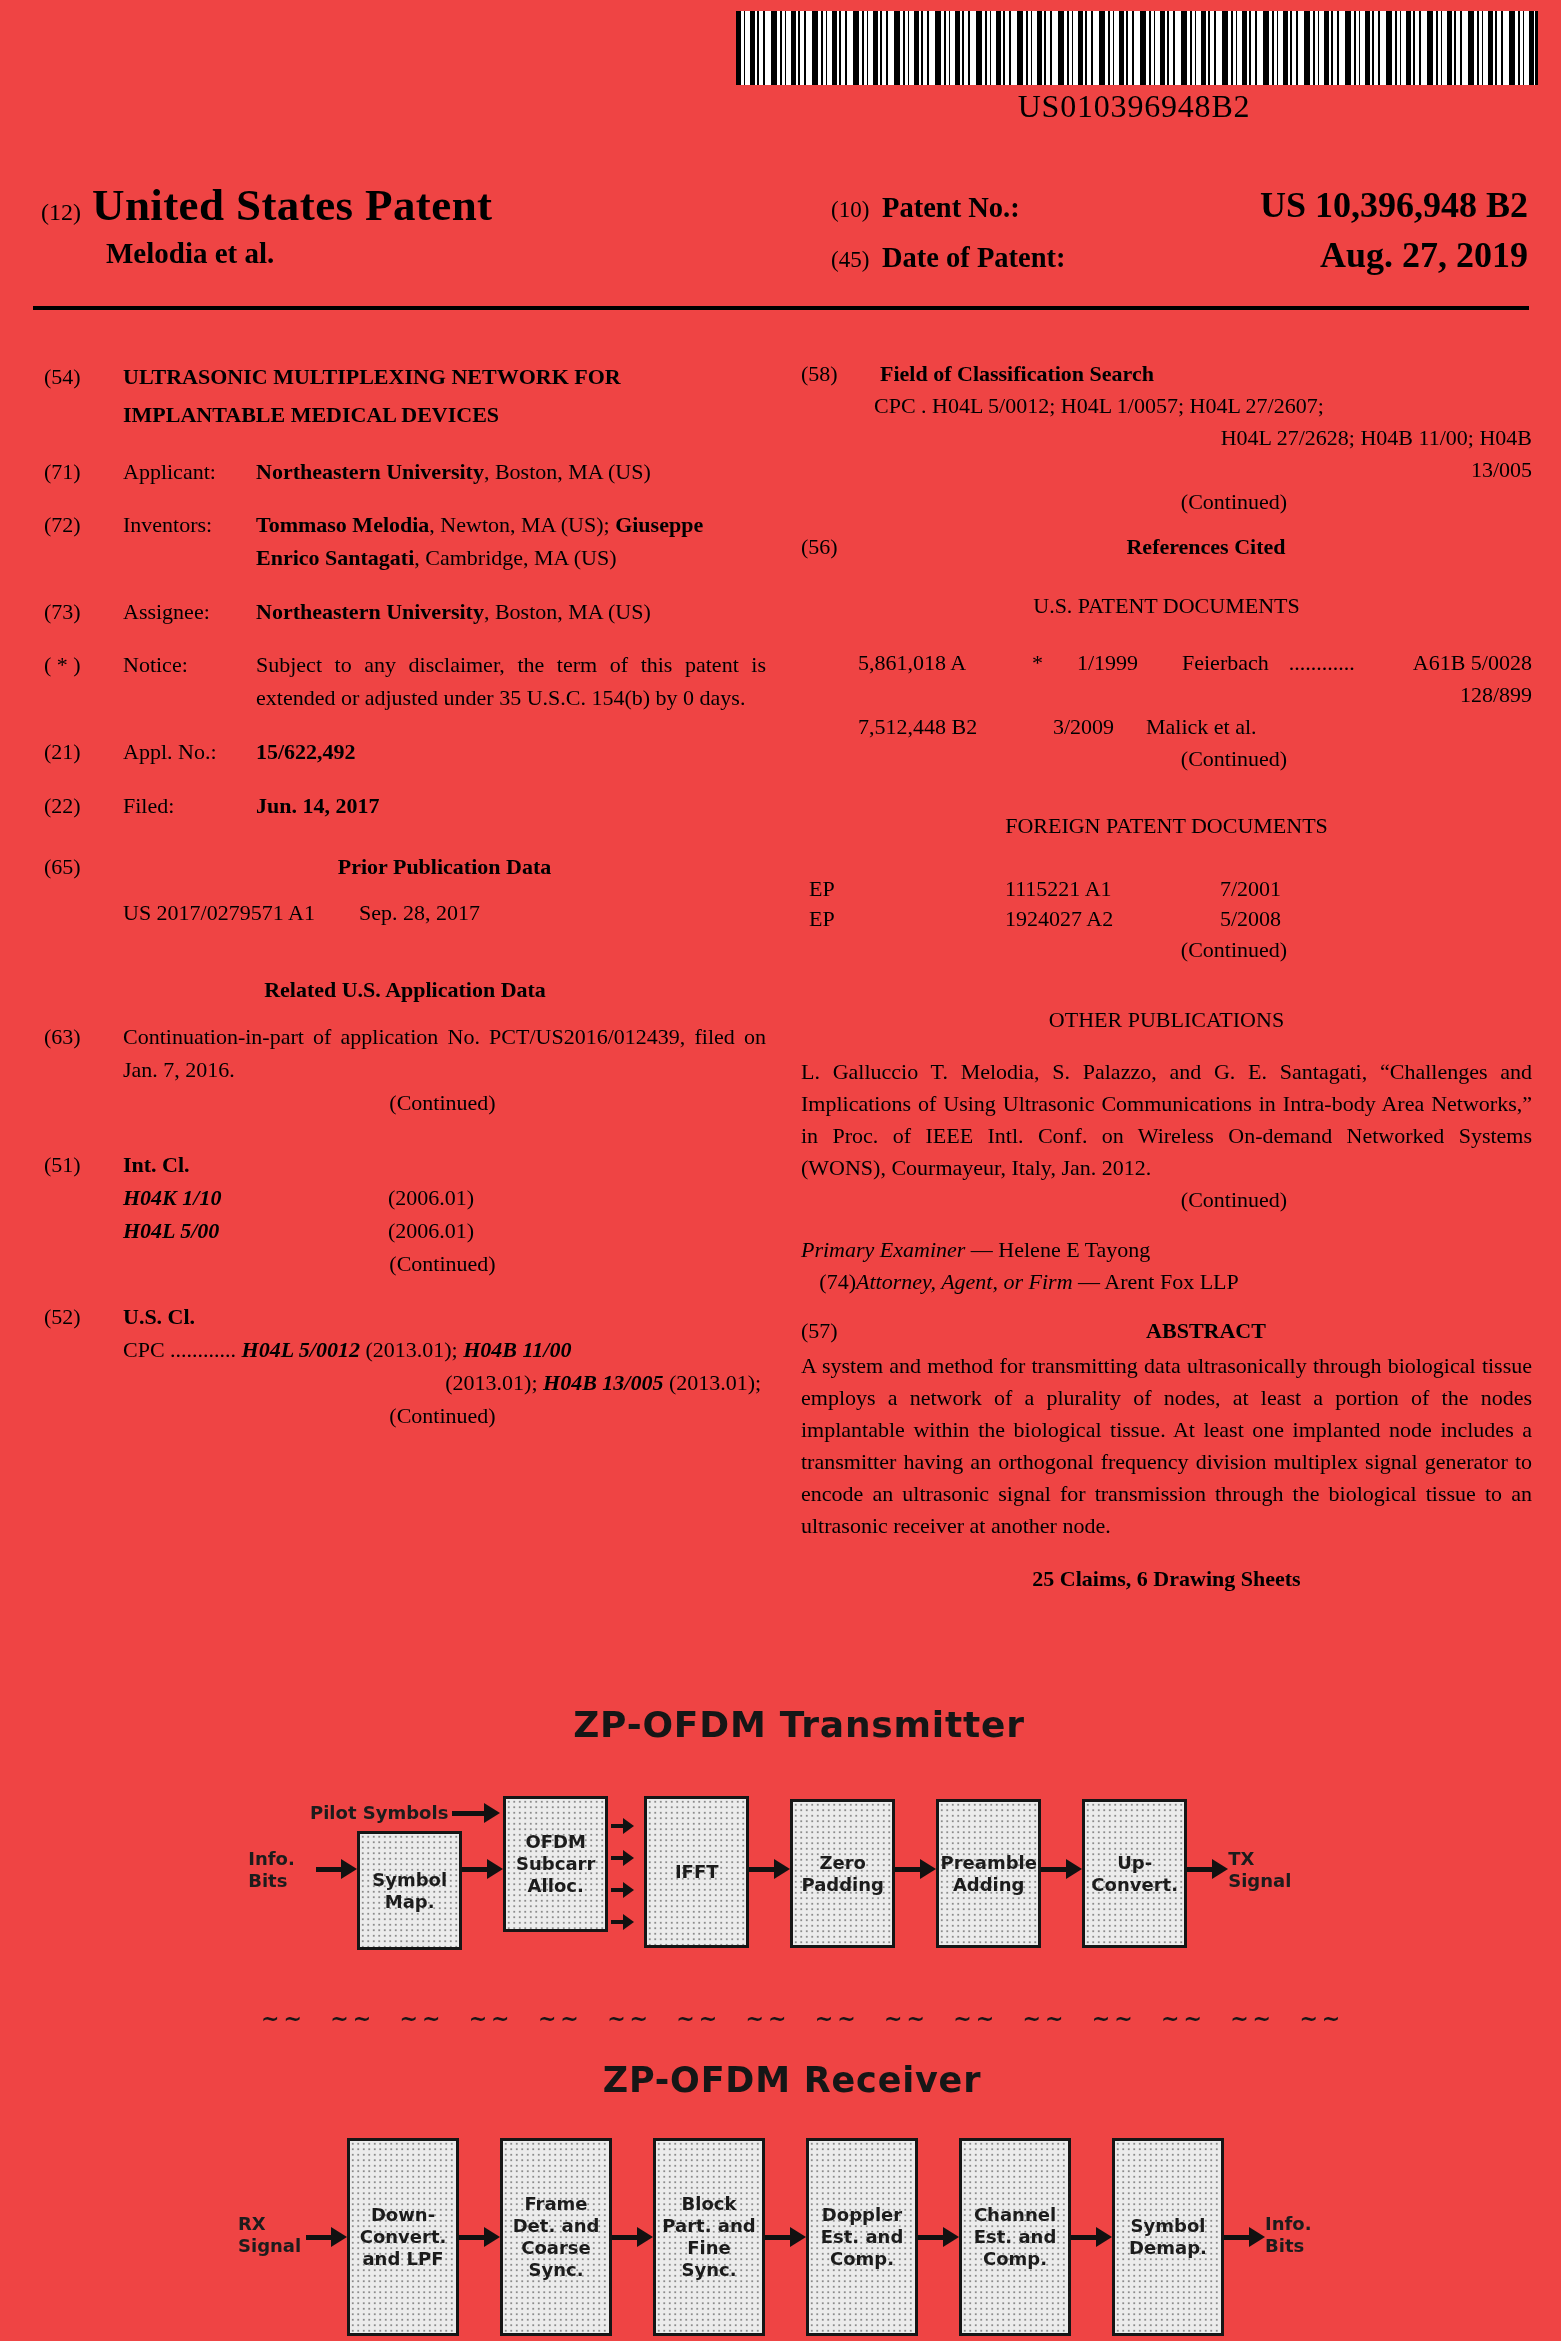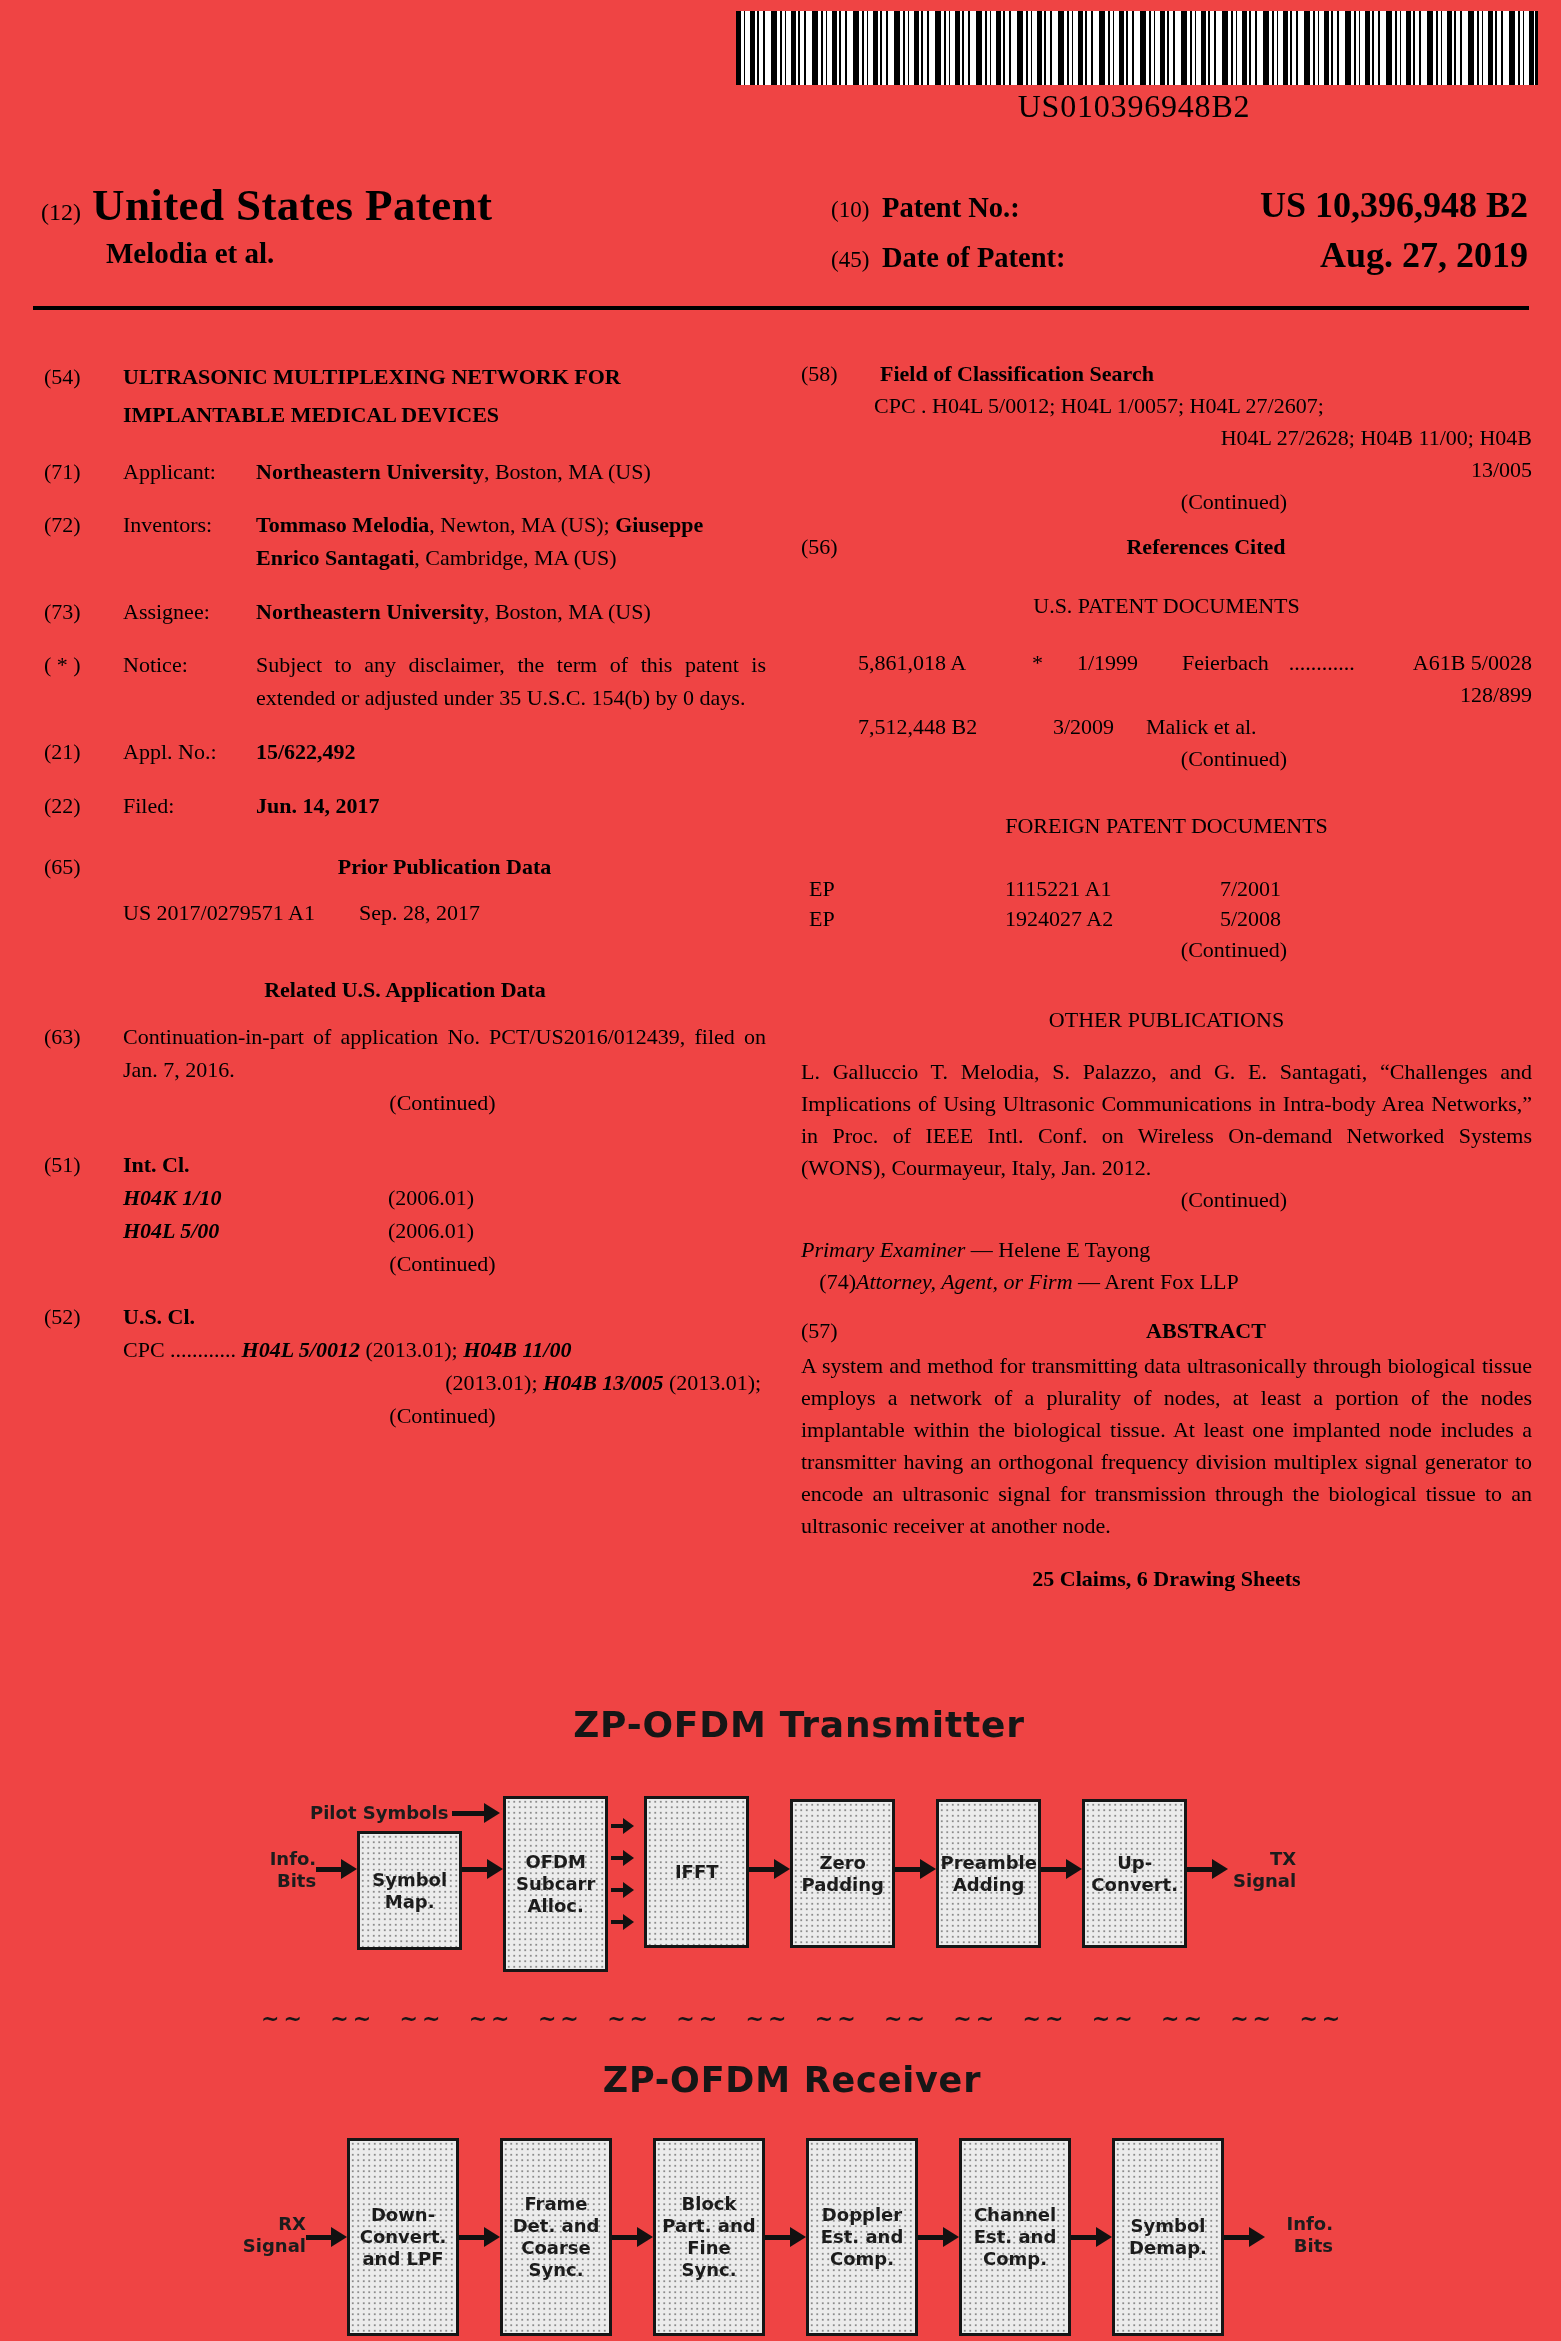--- a/index.html
+++ b/index.html
@@ -101,25 +101,25 @@
     border:3.2px solid #161616; background-color:#ececec;
     background-image: radial-gradient(circle, #8c8c8c 1px, rgba(0,0,0,0) 1.1px);
     background-size:5.5px 5.5px;
     display:flex; align-items:center; justify-content:center; text-align:center;
     font-family:"DejaVu Sans", sans-serif; font-weight:bold; font-size:18px;
     line-height:1.22; color:#1c1c1c;
   }
   .tx .blk { width:105px; }
   .rx .blk { width:112px; height:198px; margin-top:8px; }
   .t-b1 { height:119px; margin-top:35px; }
-  .t-b2 { height:176px; margin-top:0; }
+  .t-b2 { height:136px; margin-top:0; }
   .t-b3 { height:152px; margin-top:0; }
   .t-b4 { height:149px; margin-top:3.2px; }
 
-  .dio-label { flex:none; width:68px; text-align:right; font-family:"DejaVu Sans", sans-serif;
+  .dio-label { flex:none; width:68px; text-align:left; font-family:"DejaVu Sans", sans-serif;
                font-weight:bold; font-size:18px; line-height:1.2; color:#1c1c1c; }
   .t-lab { margin-top:52px; }
   .r-lab { margin-top:83px; }
 
   .arr { flex:none; position:relative; width:41px; height:20.6px; }
   .arr::before { content:""; position:absolute; left:0; top:8px; width:24.5px; height:4.8px; background:#111; }
   .arr::after { content:""; position:absolute; left:24.5px; top:0;
                 border-left:16px solid #111; border-top:10.3px solid transparent; border-bottom:10.3px solid transparent; }
   .t-arr { margin-top:63px; }
   .r-arr { margin-top:97px; }

